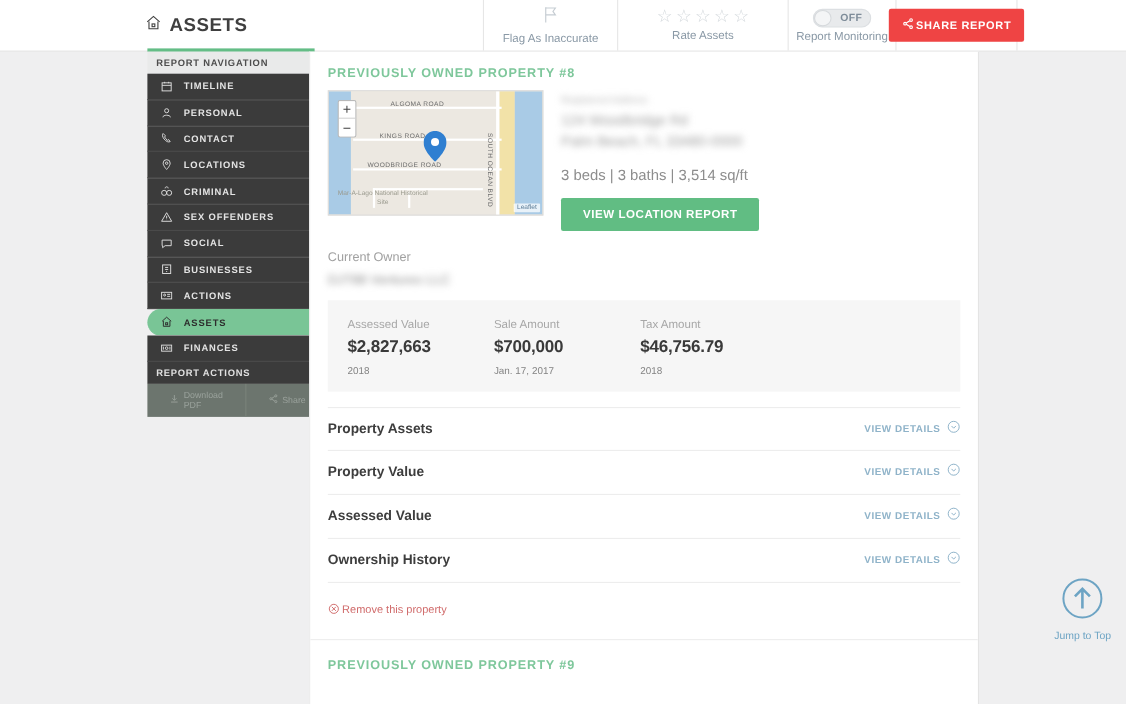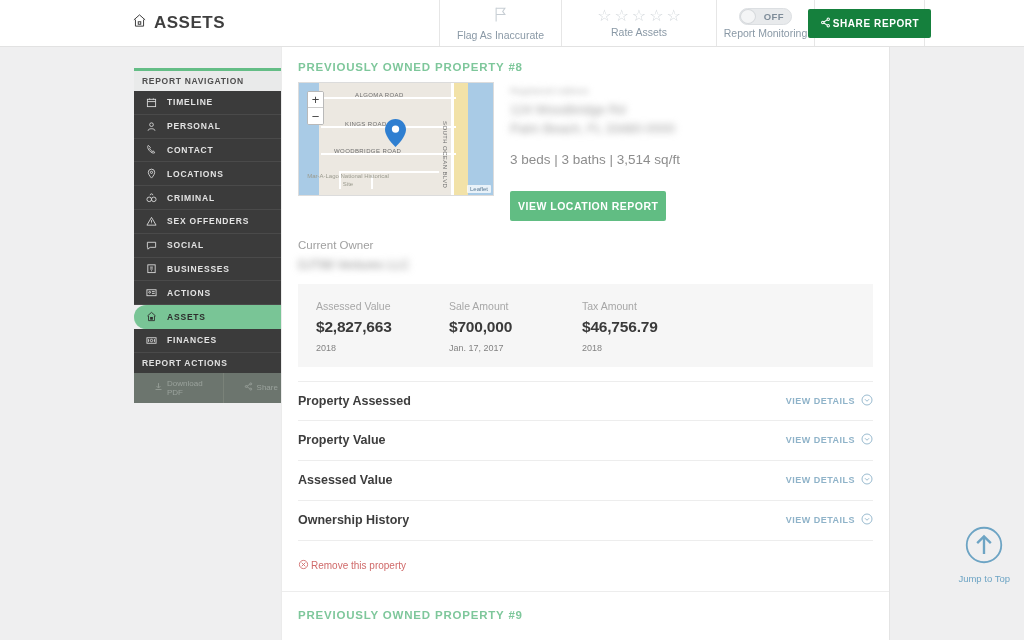--- a/index.html
+++ b/index.html
@@ -53,30 +53,30 @@
     width: 16px; height: 15px; border-radius: 50%;
     background: #f4f5f6; border: 1px solid #d6d9dc;
     position: absolute; left: 0px;
   }
   .toggle-text {
     position: absolute; right: 7px; font-size: 9.5px;
     font-weight: 700; color: #7e8c99; letter-spacing: .4px;
   }
 
   .share-btn {
-    background: #15803d; color: #fff; border: none;
+    background: #ef4444; color: #fff; border: none;
     font-size: 10px; font-weight: 600; letter-spacing: .6px;
     padding: 8px 12px; border-radius: 2px; cursor: pointer;
     display: flex; align-items: center; gap: 2px; white-space: nowrap;
   }
   .topbar-right { flex: 1; }
 
   
   .sidebar {
-    position: absolute; left: 134px; top: 68px;
+    position: absolute; left: 134px; top: 44px;
     width: 152px;
   }
   .sb-topline { height: 3px; background: #64bd86; }
   .sb-sectionhdr {
     background: #e9eaea; color: #4e4e4e;
     font-size: 8.5px; font-weight: 700; letter-spacing: .7px;
     padding: 5px 8px;
   }
   .sb-item {
     background: #3b3b3b; color: #e3e3e3;
@@ -167,24 +167,24 @@
   
   .addr { padding-top: 4px; }
   .blur-sm, .blur-lg {
     color: #b6b6b6; filter: blur(3.3px);
     user-select: none; white-space: nowrap;
   }
   .blur-sm { font-size: 9px; margin-bottom: 5px; }
   .blur-lg { font-size: 13px; line-height: 1.45; color: #9e9e9e; filter: blur(3.6px); }
   .beds { font-size: 13.5px; color: #8d8d8d; margin-top: 13px; }
   .vlr-btn {
-    margin-top: 24px; display: inline-block;
+    margin-top: 13px; display: inline-block;
     background: #61bd83; color: #fff; font-size: 10.5px;
     font-weight: 600; letter-spacing: .5px;
-    padding: 9px 8px; border: none; border-radius: 2px; cursor: pointer;
+    padding: 9px 20px; border: none; border-radius: 2px; cursor: pointer;
   }
 
   
   .owner-wrap { margin-top: 18px; }
   .owner-lbl { font-size: 11.5px; color: #a0a0a0; margin-bottom: 7px; }
   .owner-name { font-size: 12px; filter: blur(3.6px); color: #8e8e8e;
                 user-select: none; }
   .owner-date { font-size: 10.5px; color: #5c5c5c; margin-top: 10px; }
 
   
@@ -496,21 +496,21 @@
     </div>
     <div class="val-col">
       <div class="val-lbl">Tax Amount</div>
       <div class="val-num">$46,756.79</div>
       <div class="val-sub">2018</div>
     </div>
   </div>
 
   <div style="margin-top:14px;">
     <div class="acc">
-      <span class="acc-title">Property Assessed</span>
+      <span class="acc-title">Property Assets</span>
       <span class="acc-right">
         <span class="acc-link">VIEW DETAILS</span>
         <span>
           <svg width="12" height="12" viewBox="0 0 24 24" fill="none" stroke="#8fb3c9" stroke-width="1.8">
             <circle cx="12" cy="12" r="10"></circle>
                 <path d="M8 10.5 L12 14.5 L16 10.5"></path>
           </svg></span>
       </span>
     </div>
     <div class="acc">

